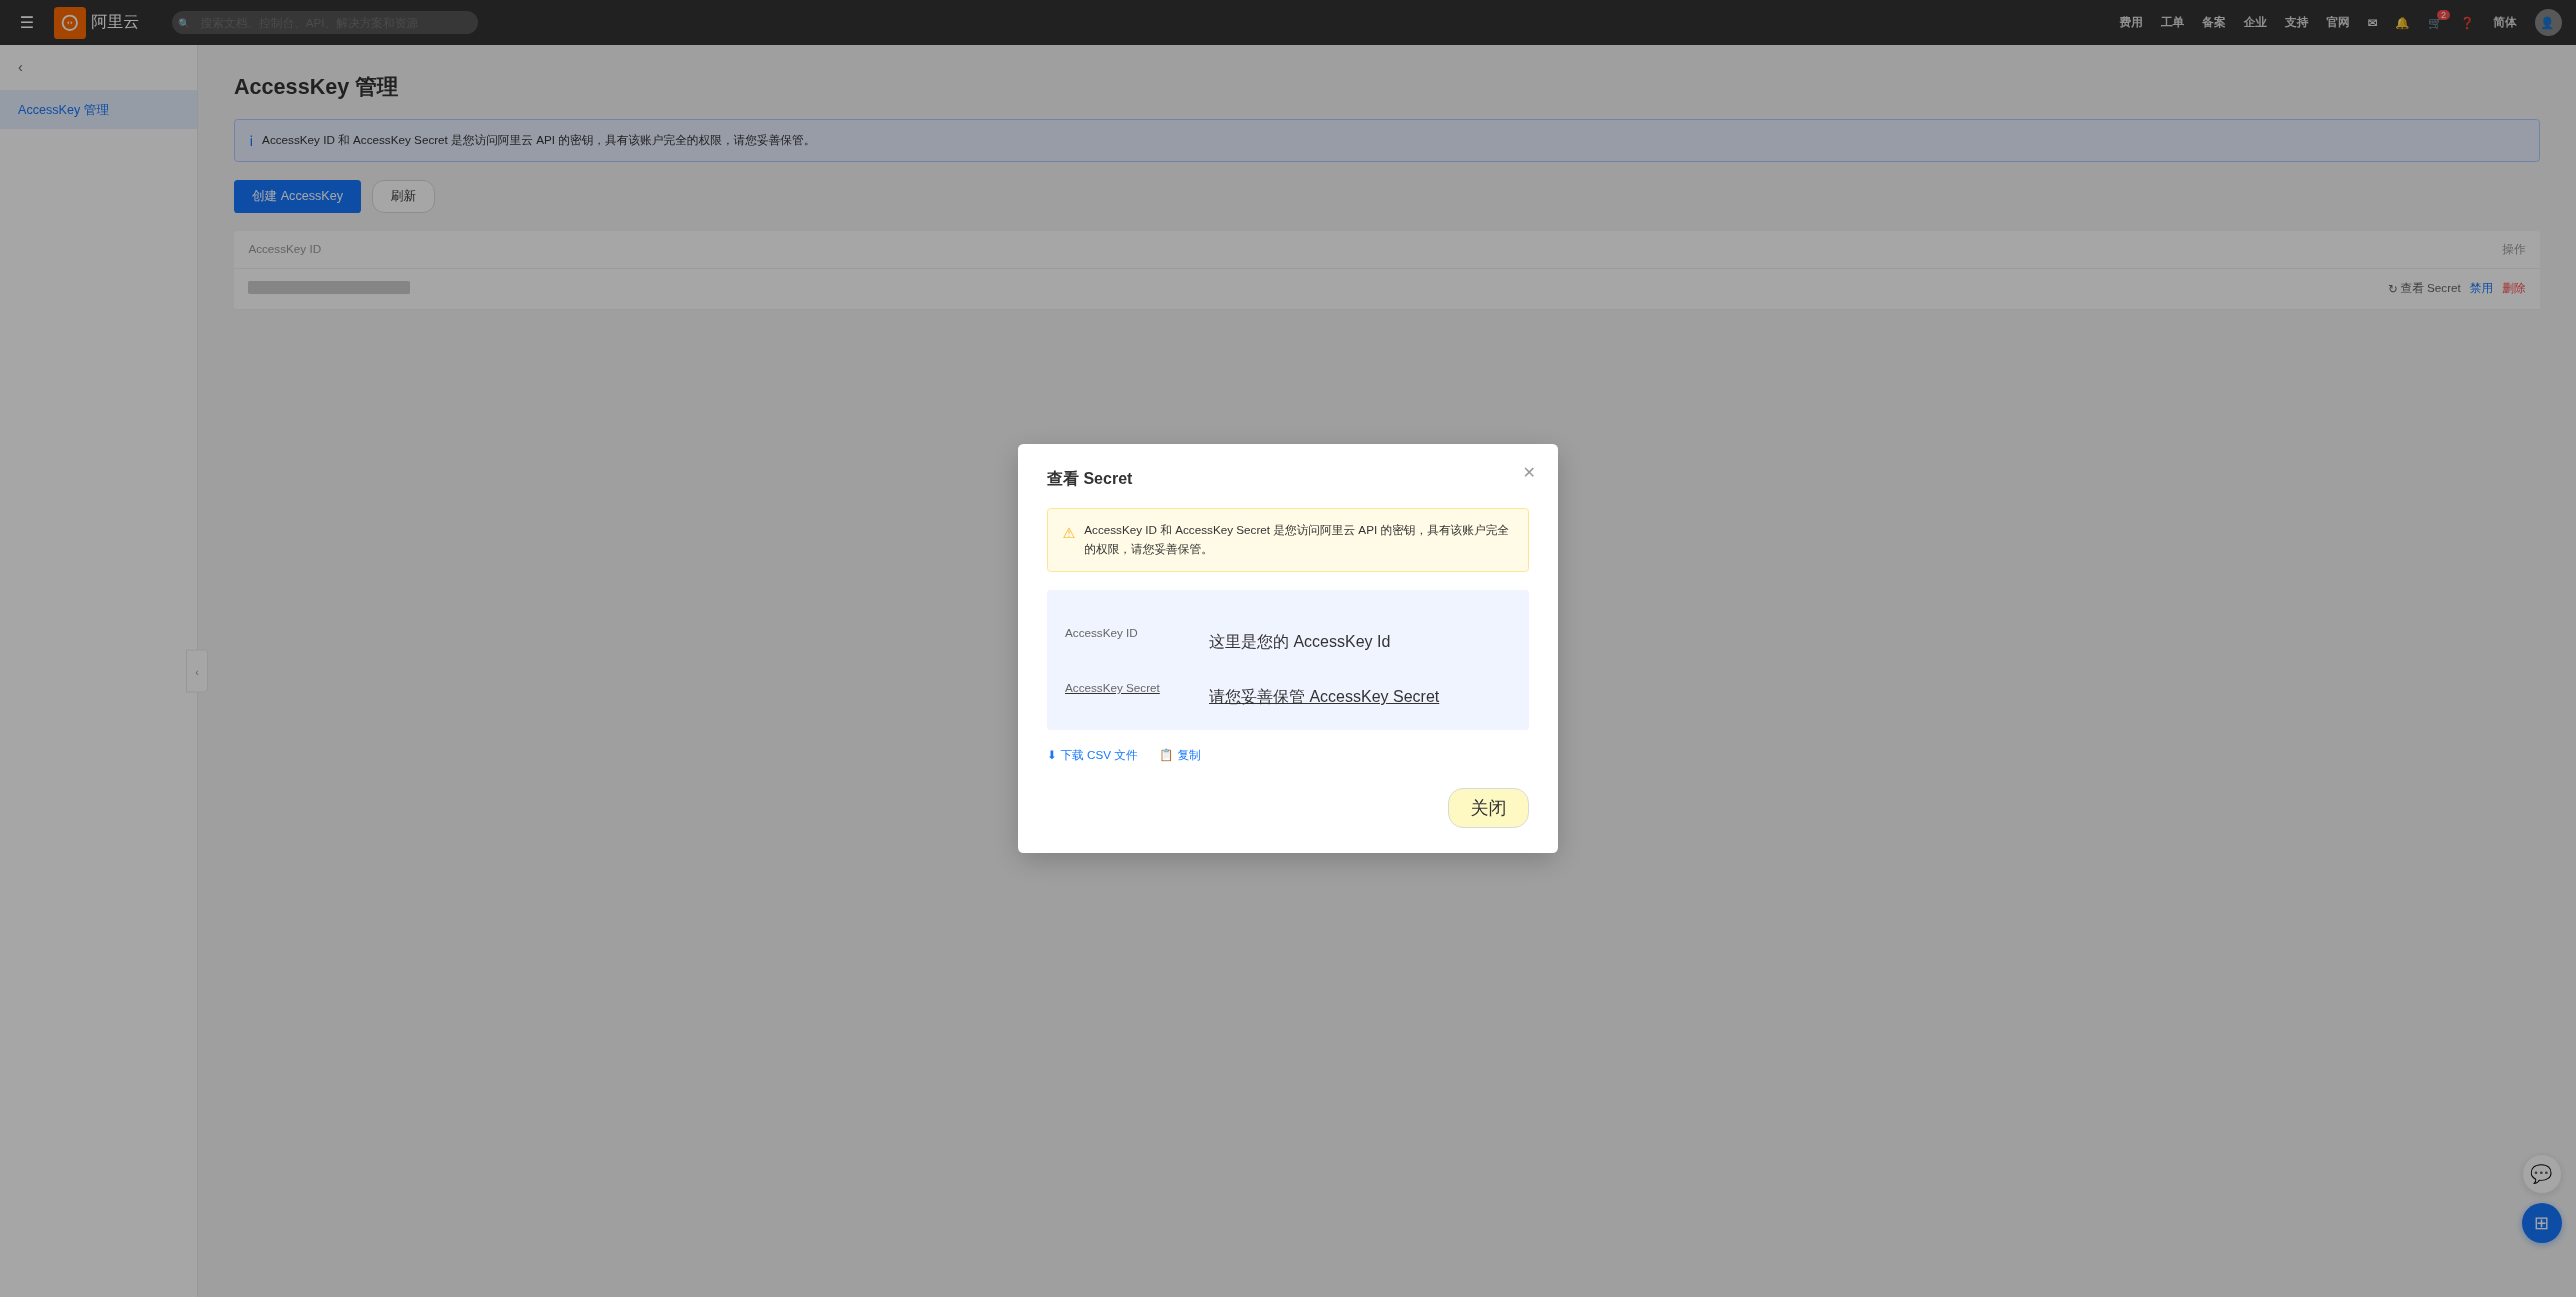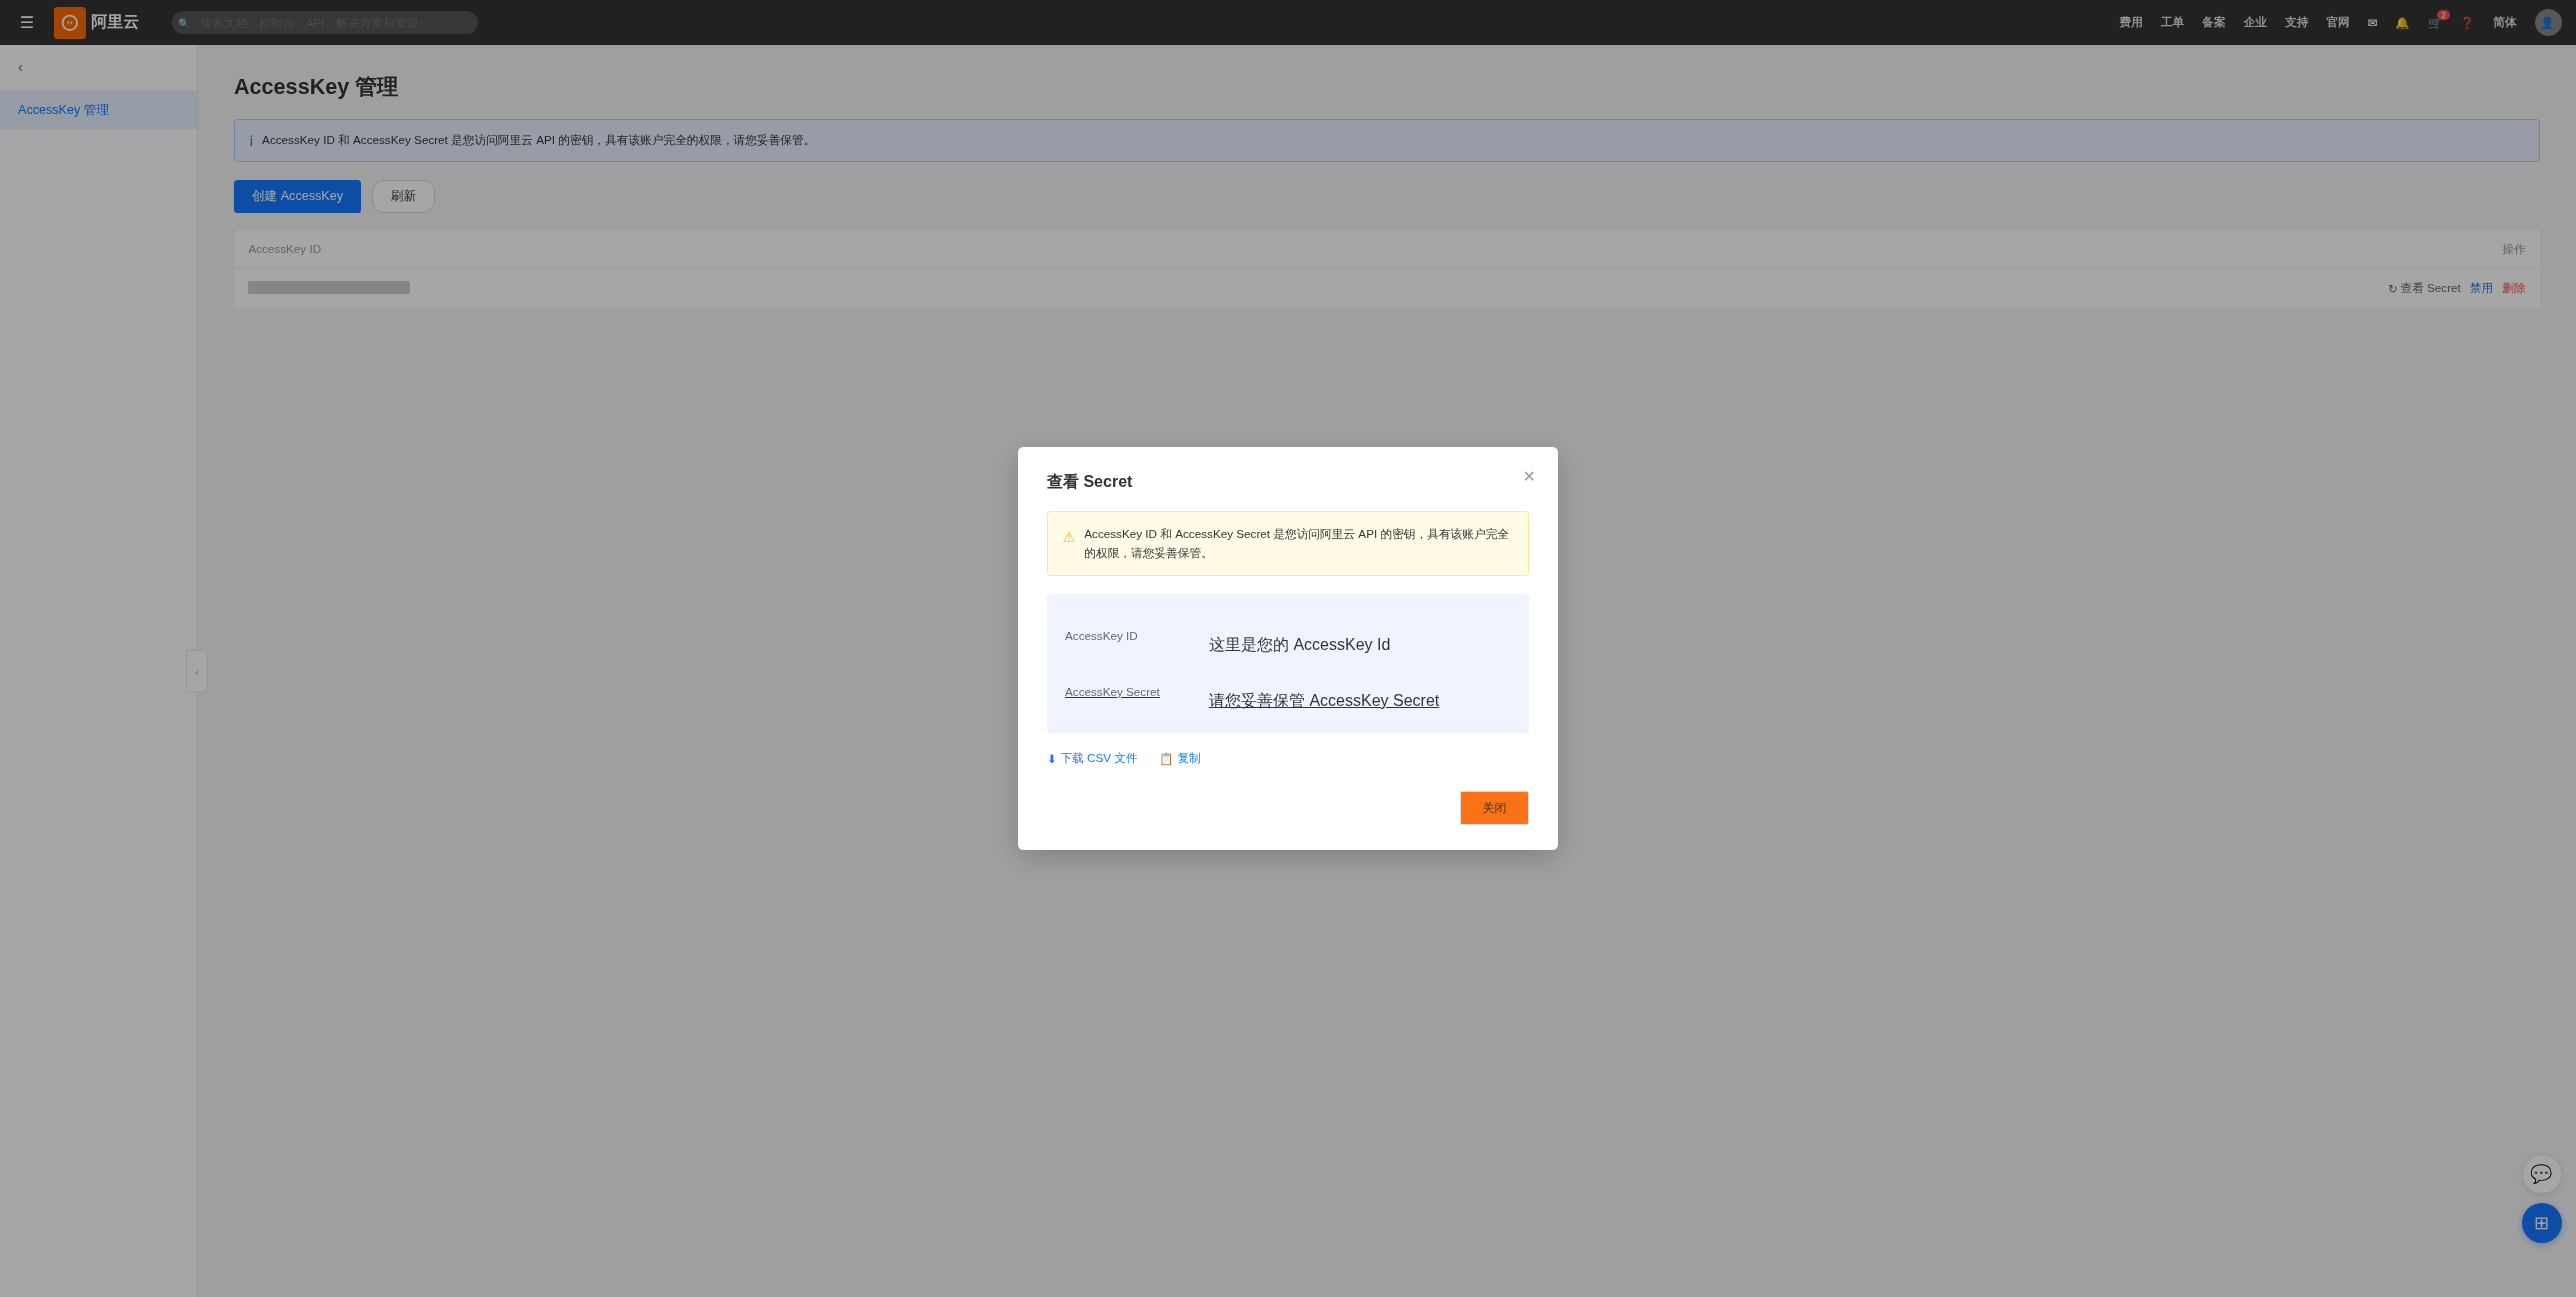--- a/index.html
+++ b/index.html
@@ -47,21 +47,21 @@
       display: flex;
       align-items: center;
       justify-content: center;
       color: white;
       font-weight: bold;
       font-size: 12.6px;
     }
     .logo-text {
       color: #fff;
       font-size: 16px;
-      font-weight: 700;
+      font-weight: 400;
     }
     .topnav-search {
       flex: 1;
       max-width: 306px;
       margin-left: 18px;
     }
     .topnav-search input {
       width: 100%;
       padding: 5.4px 10.8px 5.4px 29px;
       border-radius: 14.4px;
@@ -373,27 +373,27 @@
       display: flex;
       align-items: center;
       gap: 3.6px;
       text-decoration: none;
     }
     .modal-footer {
       display: flex;
       justify-content: flex-end;
     }
     .btn-close {
-      background: #f97316;
+      background: #fef9c3;
       color: #333;
       border: 0.9px solid #d9d9d9;
       padding: 7.2px 21.6px;
-      border-radius: 2px;
-      cursor: pointer;
-      font-size: 12px;
+      border-radius: 15px;
+      cursor: pointer;
+      font-size: 18px;
     }
 
     
     .float-btns {
       position: fixed;
       right: 14.4px;
       bottom: 54px;
       display: flex;
       flex-direction: column;
       gap: 9px;

